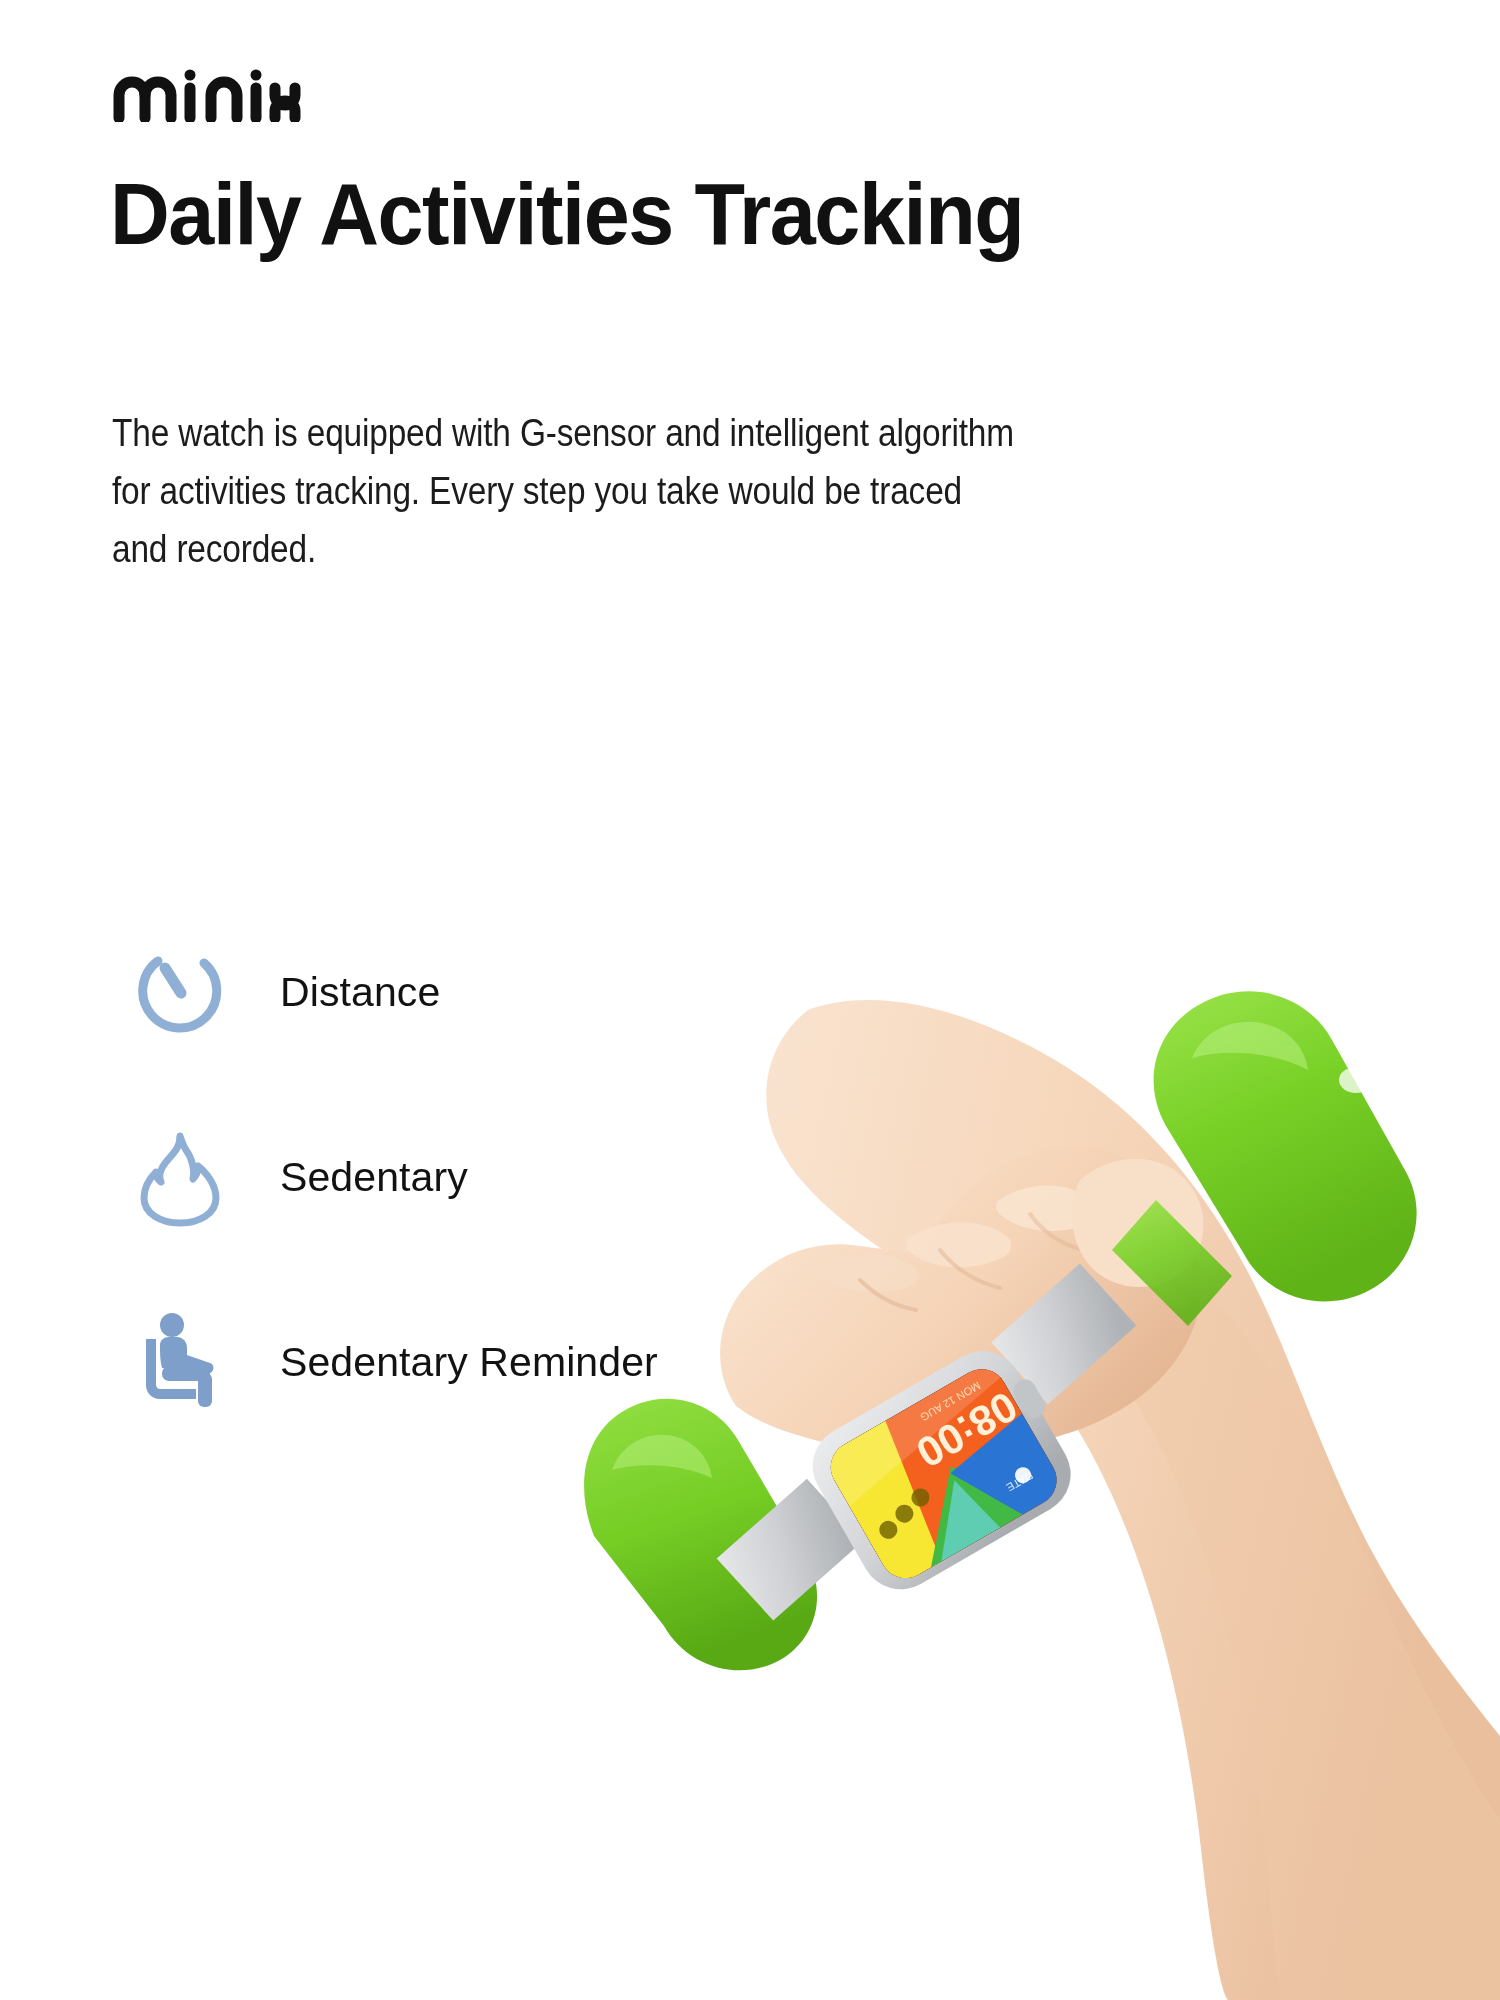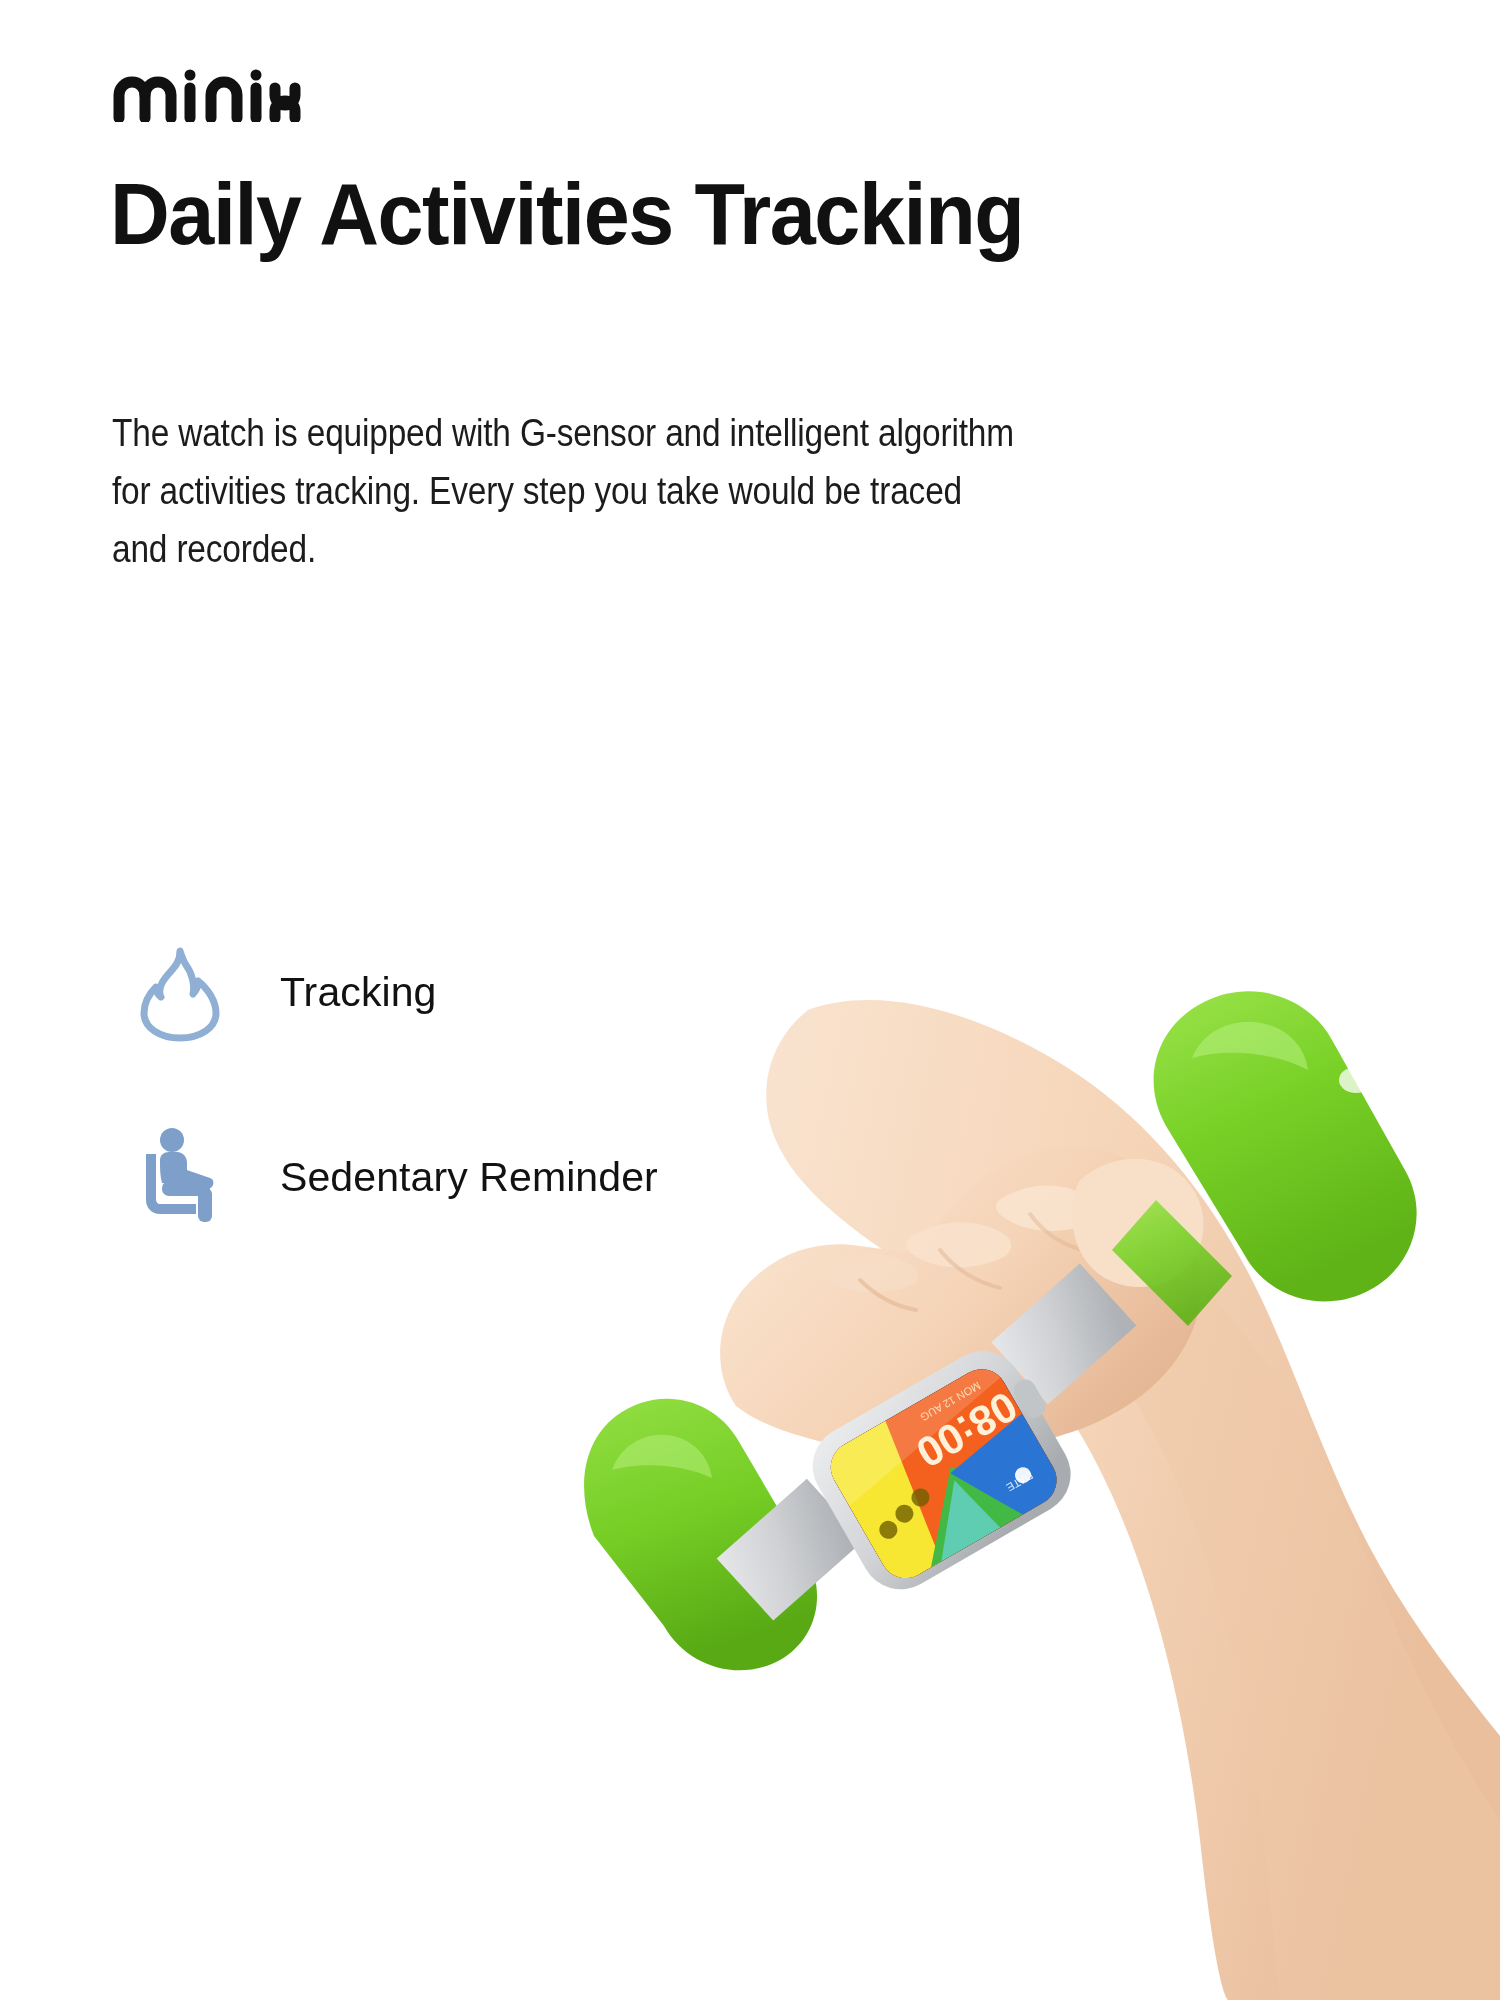--- a/index.html
+++ b/index.html
@@ -122,39 +122,48 @@
     <circle cx="144" cy="7" r="5.5" fill="#111111"></circle>
   </svg>
 </div>
 
 <div class="headline">Daily Activities Tracking</div>
 
 <div class="subcopy">The watch is equipped with G-sensor and intelligent algorithm for activities tracking. Every step you take would be traced and recorded.</div>
 
 <div class="features">
 
+  <div class="feature-row">
+    <span class="feature-icon">
+      <svg width="104" height="104" viewBox="0 0 104 104" aria-hidden="true">
+        <path d="M30 20 A37 37 0 1 0 76 22" fill="none" stroke="#8FAFD4" stroke-width="9" stroke-linecap="round"></path>
+        <path d="M53 52 L37 27" fill="none" stroke="#8FAFD4" stroke-width="11" stroke-linecap="round"></path>
+      </svg>
+    </span>
+    <span class="feature-label">Distance</span>
+  </div>
 
 
   <div class="feature-row">
     <span class="feature-icon">
       <svg width="104" height="104" viewBox="0 0 104 104" aria-hidden="true">
         <path d="M52 10
                  C52 26 40 30 34 42
                  C31 48 31 52 33 56
                  C30 54 28 50 28 46
                  C20 54 16 64 16 72
                  C16 87 32 97 52 97
                  C72 97 88 87 88 72
                  C88 60 80 48 70 40
                  C70 46 68 50 65 53
                  C67 44 64 32 58 24
                  C56 21 54 16 52 10 Z" fill="none" stroke="#8FAFD4" stroke-width="7" stroke-linejoin="round" stroke-linecap="round"></path>
       </svg>
     </span>
-    <span class="feature-label">Tracking</span>
+    <span class="feature-label">Sedentary</span>
   </div>
 
   <div class="feature-row">
     <span class="feature-icon">
       <svg width="104" height="104" viewBox="0 0 104 104" aria-hidden="true">
         <g fill="#7D9FC9">
 
           <circle cx="44" cy="14" r="12"></circle>
 
           <path d="M32 34 C32 29 36 26 41 26 L49 26 C55 26 59 31 59 37 L59 57 L34 57 C32 50 32 42 32 34 Z"></path>

